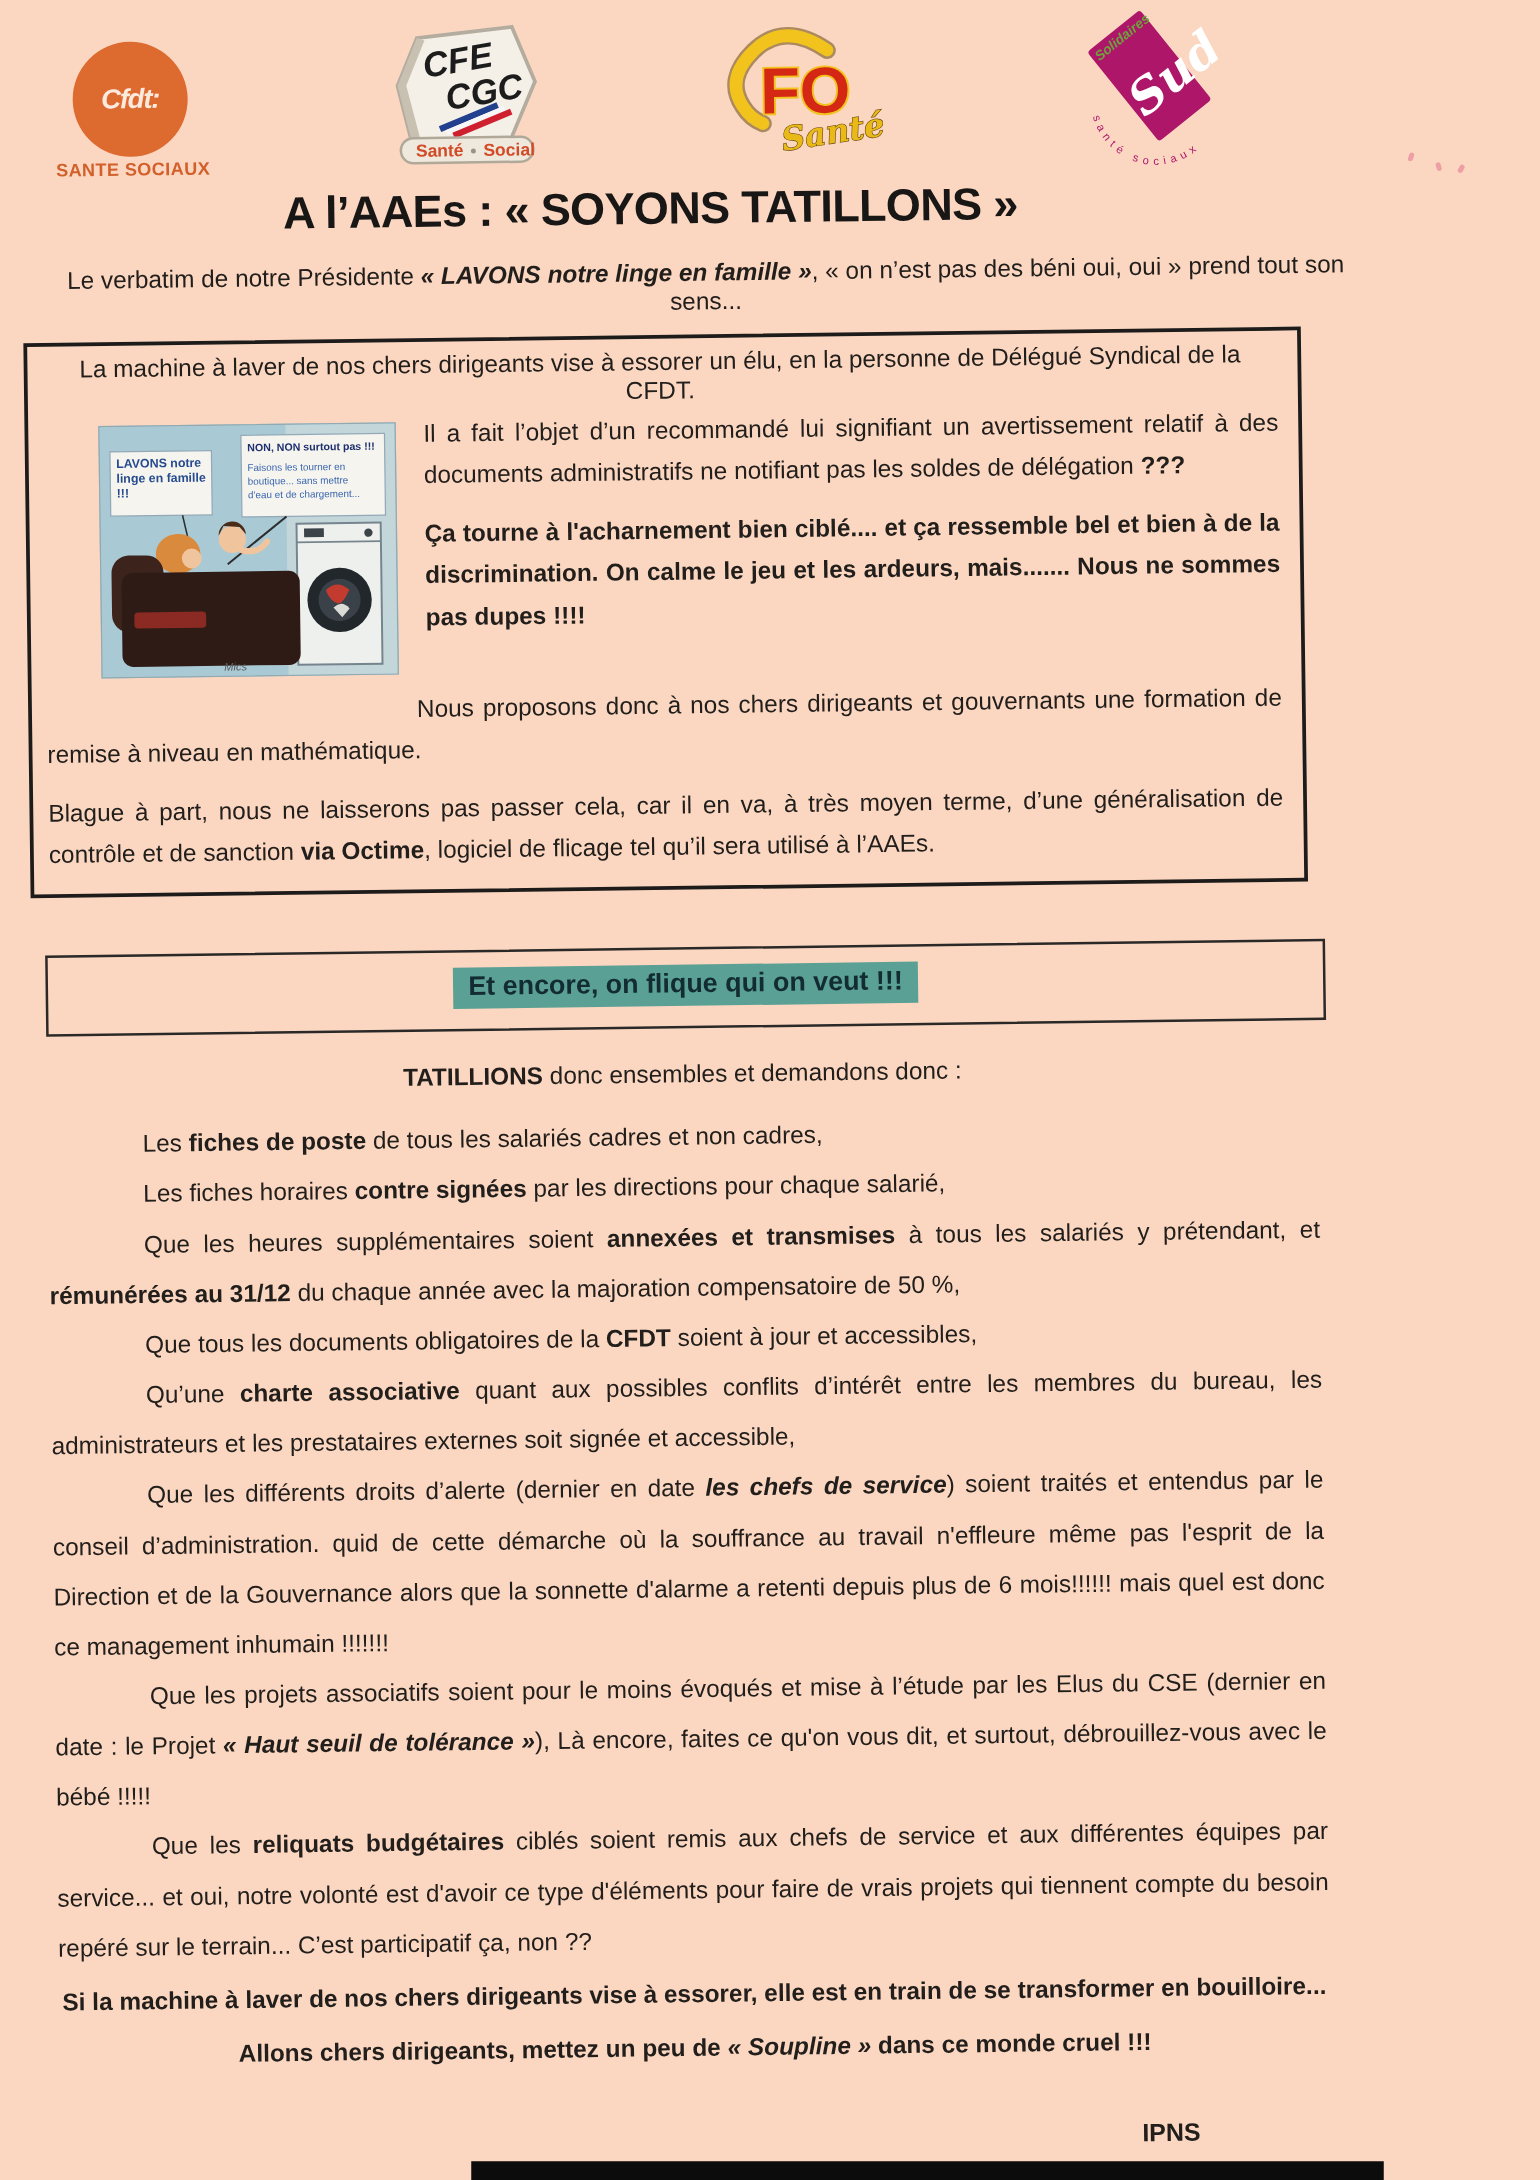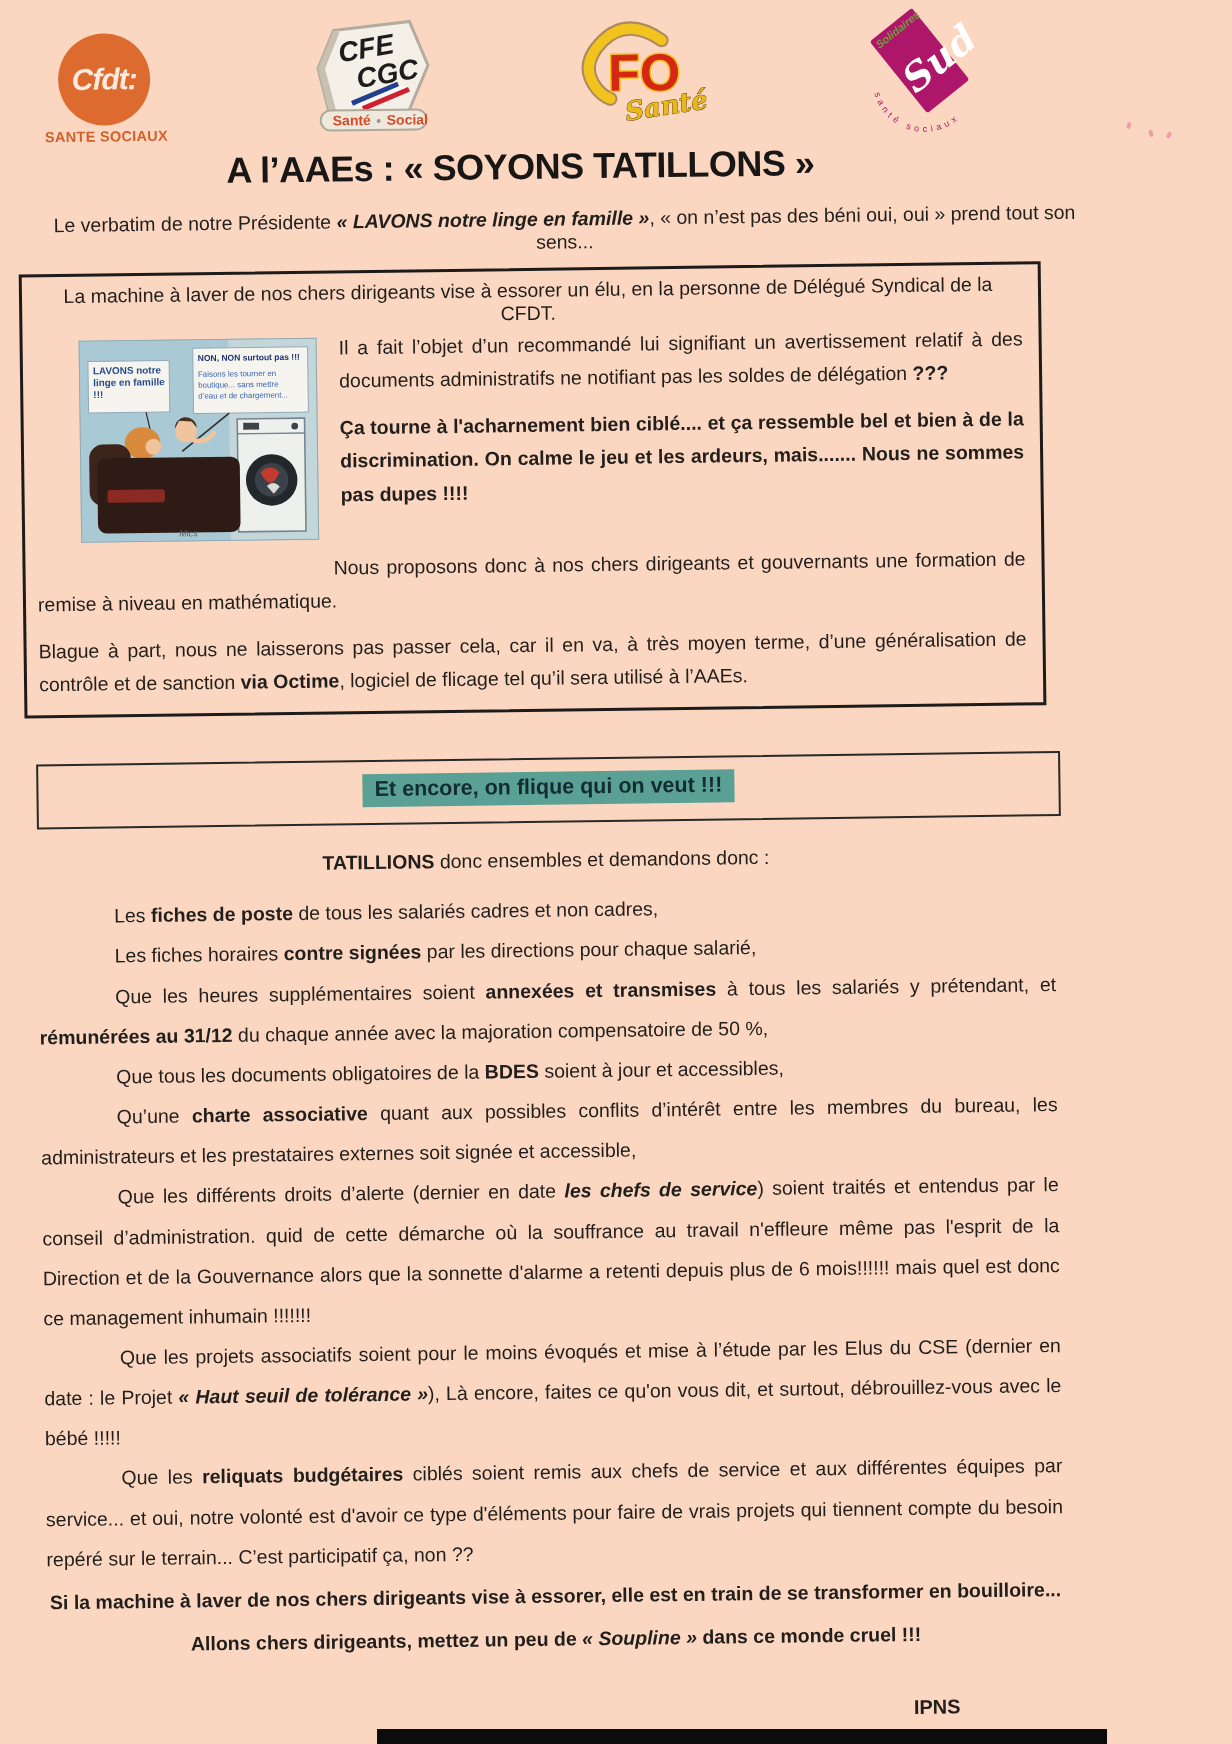--- a/index.html
+++ b/index.html
@@ -10,21 +10,21 @@
     font-family:"Liberation Sans","DejaVu Sans",sans-serif;
   }
   .sheet { position:absolute; inset:0; transform:rotate(-0.75deg); transform-origin:55% 30%; }
 
   
   .logos { position:relative; height:142px; }
   .logo { position:absolute; }
   .logo-cfdt { left:50px; top:26px; width:120px; text-align:center; }
   .cfdt-circle { width:92px; height:92px; background:#dd6b2f; border-radius:50%;
     margin:0 auto; display:flex; align-items:center; justify-content:center; }
-  .cfdt-circle span { color:#fdeade; font-weight:bold; font-style:italic; font-size:30px; letter-spacing:-1px; }
+  .cfdt-circle span { color:#fdeade; font-weight:bold; font-style:italic; font-size:22px; letter-spacing:-1px; }
   .cfdt-sub { margin-top:3px; color:#d2602b; font-weight:bold; font-size:14.5px; letter-spacing:.3px; white-space:nowrap; }
   .logo-cfecgc { left:316px; top:14px; }
   .logo-fo { left:576px; top:16px; }
   .logo-sud { left:856px; top:8px; }
 
   
   .title { width:1050px; text-align:center; font-size:36px; font-weight:800;
     letter-spacing:-.5px; color:#181716; margin-top:2px; }
   .intro { margin:20px 150px 0 55px; text-align:center; font-size:19.5px; }
 
@@ -181,21 +181,21 @@
 
     <div class="banner-box">
       <span class="banner-hl">Et encore, on flique qui on veut !!!</span>
     </div>
 
     <div class="body-area">
       <p class="demands-lead"><span class="b">TATILLIONS</span><span> donc ensembles et demandons donc :</span></p>
       <p class="item"><span>Les </span><span class="b">fiches de poste</span><span> de tous les salariés cadres et non cadres,</span></p>
       <p class="item"><span>Les fiches horaires </span><span class="b">contre signées</span><span> par les directions pour chaque salarié,</span></p>
       <p class="item"><span>Que les heures supplémentaires soient </span><span class="b">annexées et transmises</span><span> à tous les salariés y prétendant, et </span><span class="b">rémunérées au 31/12</span><span> du chaque année avec la majoration compensatoire de 50 %,</span></p>
-      <p class="item"><span>Que tous les documents obligatoires de la </span><span class="b">BDES</span><span> soient à jour et accessibles,</span></p>
+      <p class="item"><span>Que tous les documents obligatoires de la </span><span class="b">CFDT</span><span> soient à jour et accessibles,</span></p>
       <p class="item"><span>Qu’une </span><span class="b">charte associative</span><span> quant aux possibles conflits d’intérêt entre les membres du bureau, les administrateurs et les prestataires externes soit signée et accessible,</span></p>
       <p class="item"><span>Que les différents droits d’alerte (dernier en date </span><span class="b i">les chefs de service</span><span>) soient traités et entendus par le conseil d’administration. quid de cette démarche où la souffrance au travail n'effleure même pas l'esprit de la Direction et de la Gouvernance alors que la sonnette d'alarme a retenti depuis plus de 6 mois!!!!!! mais quel est donc ce management inhumain !!!!!!!</span></p>
       <p class="item"><span>Que les projets associatifs soient pour le moins évoqués et mise à l’étude par les Elus du CSE (dernier en date : le Projet </span><span class="b i">« Haut seuil de tolérance »</span><span>), Là encore, faites ce qu'on vous dit, et surtout, débrouillez-vous avec le bébé !!!!!</span></p>
       <p class="item"><span>Que les </span><span class="b">reliquats budgétaires</span><span> ciblés soient remis aux chefs de service et aux différentes équipes par service... et oui, notre volonté est d'avoir ce type d'éléments pour faire de vrais projets qui tiennent compte du besoin repéré sur le terrain...  C’est participatif ça, non ??</span></p>
       <p class="closing"><span class="b">Si la machine à laver de nos chers dirigeants vise à essorer, elle est en train de se transformer en bouilloire...</span></p>
       <p class="closing"><span class="b">Allons chers dirigeants, mettez un peu de </span><span class="b i">« Soupline »</span><span class="b"> dans ce monde cruel !!!</span></p>
       <p class="ipns">IPNS</p>
     </div>
 
     <div class="pink-marks">

